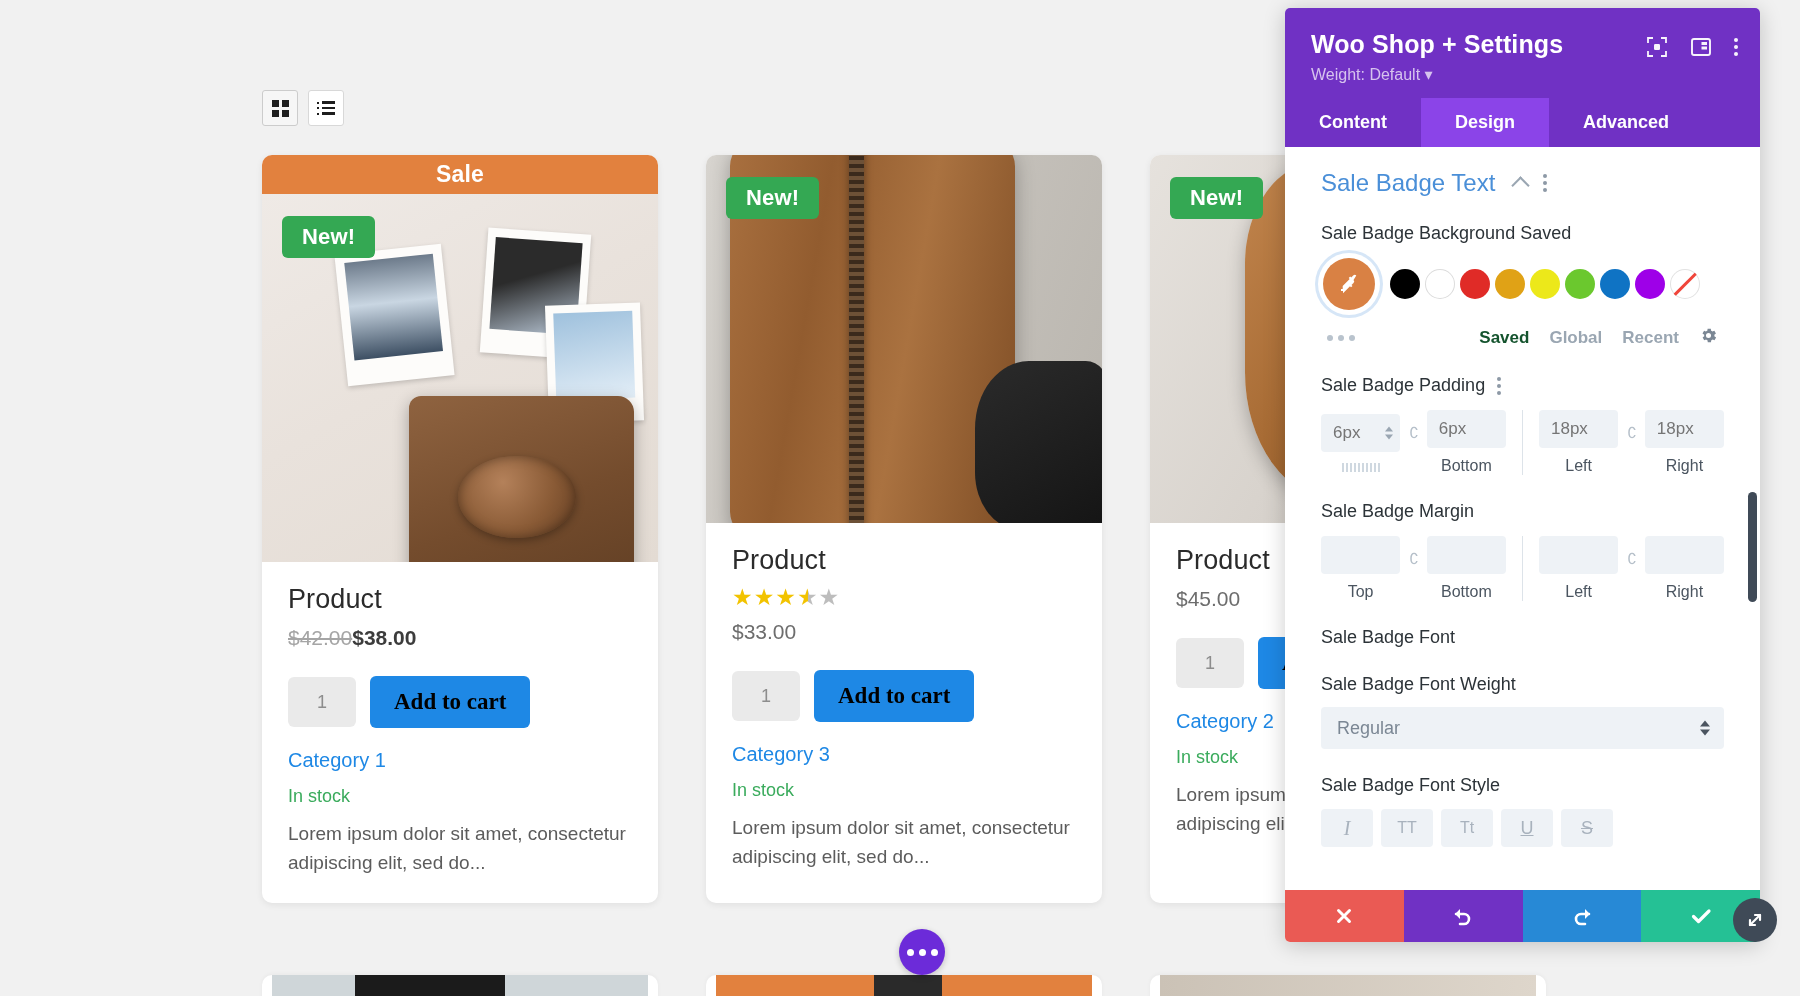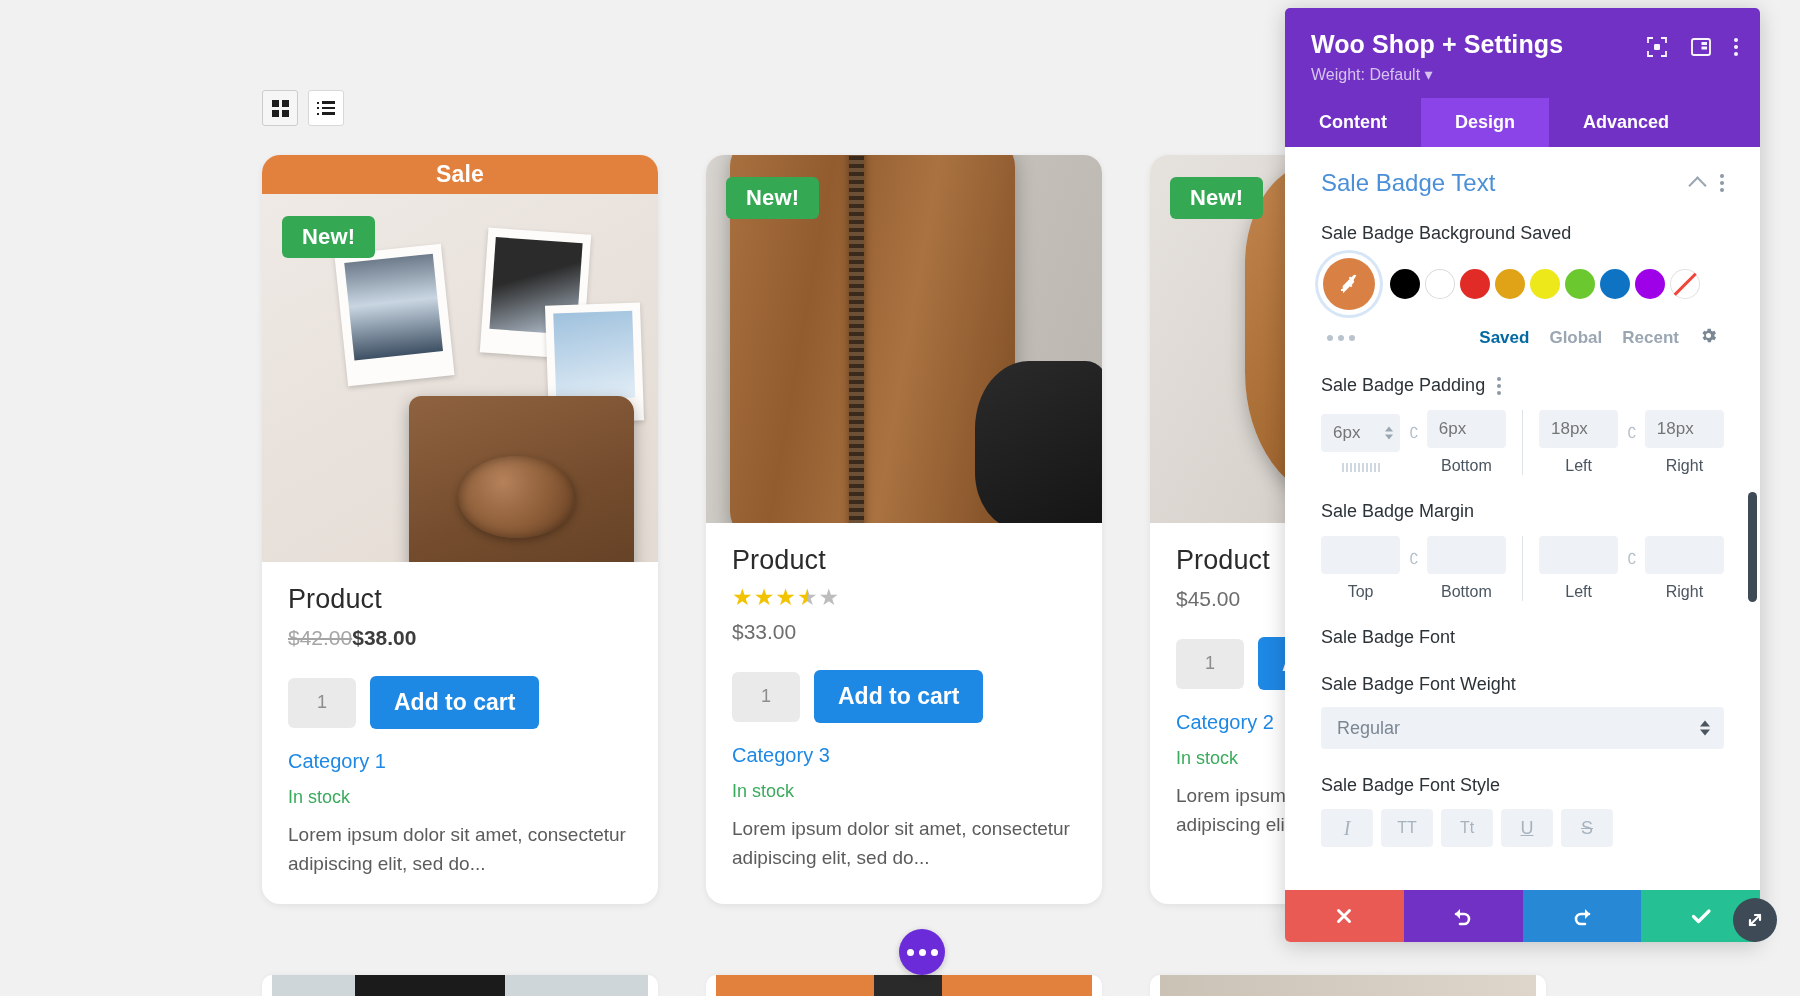--- a/index.html
+++ b/index.html
@@ -50,21 +50,21 @@
 
   
   .products {
     margin-top: 29px;
     display: grid;
     grid-template-columns: repeat(3, 396px);
     gap: 48px;
   }
   .card {
     background: #fff;
-    border-radius: 18px;
+    border-radius: 10px;
     overflow: hidden;
     box-shadow: 0 2px 7px rgba(0,0,0,.07);
     padding-bottom: 26px;
   }
   .sale-badge {
     background: #e2813e;
     color: #fff;
     font-size: 23px;
     font-weight: 700;
     text-align: center;
@@ -158,25 +158,25 @@
   .cart-row { margin-top: 26px; display: flex; align-items: center; gap: 14px; }
   .qty {
     width: 68px; height: 50px;
     background: #eaeaea;
     border: none; border-radius: 6px;
     text-align: center; font-size: 18px; color: #8d8d8d;
     font-family: inherit;
   }
   .add-btn {
     background: #1e88e5;
-    color: #ffffff; border: none; border-radius: 6px;
+    color: #000000; border: none; border-radius: 6px;
     font-size: 23px; font-weight: 700;
     padding: 13px 24px;
     cursor: pointer;
-    font-family: Liberation Sans, sans-serif;
+    font-family: Liberation Serif, serif;
     white-space: nowrap;
   }
   .cat-link { margin-top: 21px; font-size: 20px; color: #1e88e5; cursor: pointer; }
   .stock { margin-top: 14px; font-size: 18px; color: #3aab5c; }
   .excerpt { margin-top: 13px; font-size: 19px; line-height: 1.5; color: #5c5c5c; }
 
   .more-dots {
     position: absolute;
     left: 899px; top: 929px;
     width: 46px; height: 46px;
@@ -225,21 +225,21 @@
     flex: 0 0 auto;
     padding: 14px 34px;
     color: #fff; font-size: 18px; font-weight: 700;
     cursor: pointer; text-align: center;
   }
   .p-tab.active { background: #8b44e8; }
 
   .p-body { flex: 1; overflow: hidden; position: relative; background: #fff; padding: 0 0 0 0; }
   .p-scroll { padding: 22px 36px 10px; }
 
-  .sect-head { display: flex; align-items: center; justify-content: space-between; gap: 19px; }
+  .sect-head { display: flex; align-items: center; justify-content: flex-start; gap: 19px; }
   .sect-title { color: #4a8fd8; font-size: 24px; }
   .sect-ctrls { display: flex; align-items: center; gap: 16px; }
   .chev-up {
     width: 13px; height: 13px;
     border-left: 2.4px solid #9aa6b2; border-top: 2.4px solid #9aa6b2;
     transform: rotate(45deg); margin-top: 5px; cursor: pointer;
   }
   .vdots-g { display: flex; flex-direction: column; gap: 3px; align-items: center; cursor: pointer; }
   .vdots-g i { width: 4px; height: 4px; background: #8d99a6; border-radius: 50%; display: block; }
 
@@ -265,21 +265,21 @@
   .sw-none::after {
     content:''; position: absolute; left: -4px; top: 13px;
     width: 40px; height: 3px; background: #f0453a; transform: rotate(-45deg);
   }
 
   .pal-row { display: flex; align-items: center; margin-top: 16px; padding-right: 6px; }
   .pal-dots { display: flex; gap: 5px; margin-left: 6px; }
   .pal-dots i { width: 6px; height: 6px; border-radius: 50%; background: #b9c3cd; display: block; }
   .pal-tabs { margin-left: auto; display: flex; align-items: center; gap: 20px; }
   .pal-tab { font-size: 17px; color: #9aa6b2; cursor: pointer; font-weight: 700; }
-  .pal-tab.active { color: #0369a1; text-align: right; }
+  .pal-tab.active { color: #14532d; text-align: right; }
 
   .spacing { display: flex; align-items: flex-start; margin-top: 14px; }
   .sp-group { display: flex; align-items: center; flex: 1; }
   .sp-group + .sp-group { border-left: 1px solid #dde3e9; padding-left: 16px; margin-left: 16px; }
   .sp-cell { flex: 1; display: flex; flex-direction: column; align-items: center; justify-content: space-between; }
   .sp-input {
     width: 100%; height: 38px;
     background: #eef2f6; border: none; border-radius: 4px;
     font-size: 17px; color: #9aa6b2; padding: 0 12px;
     font-family: inherit;

